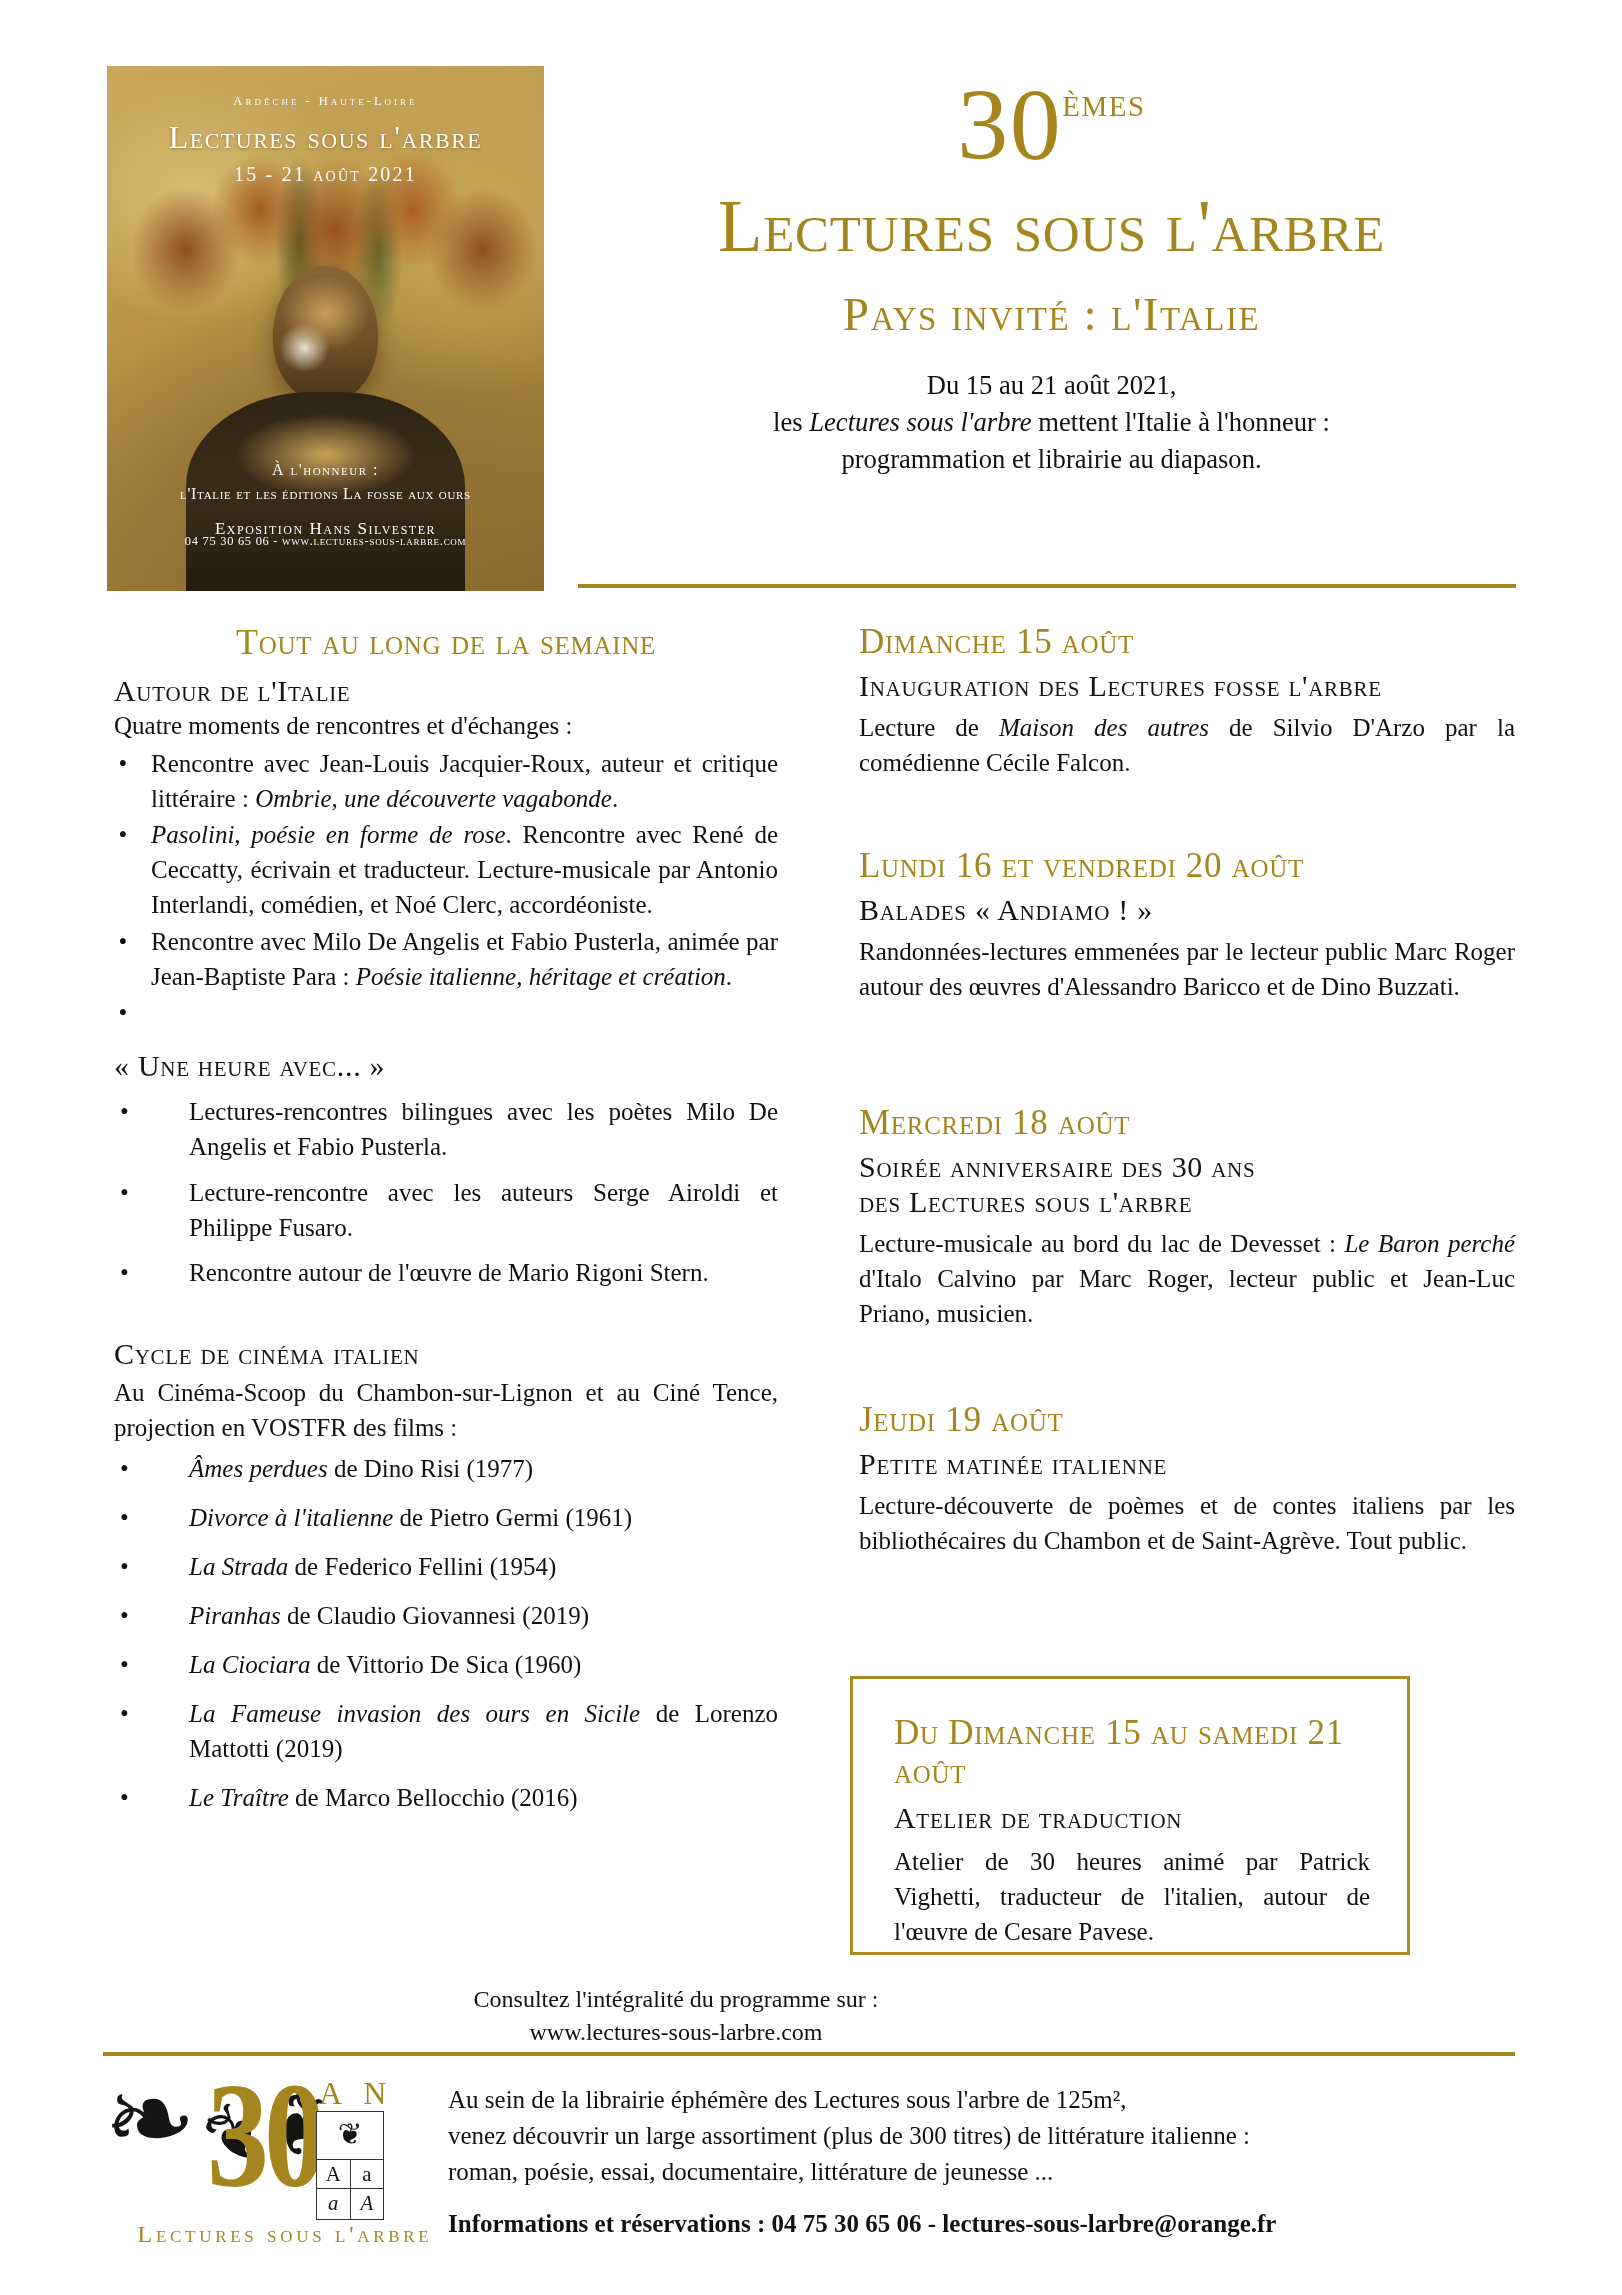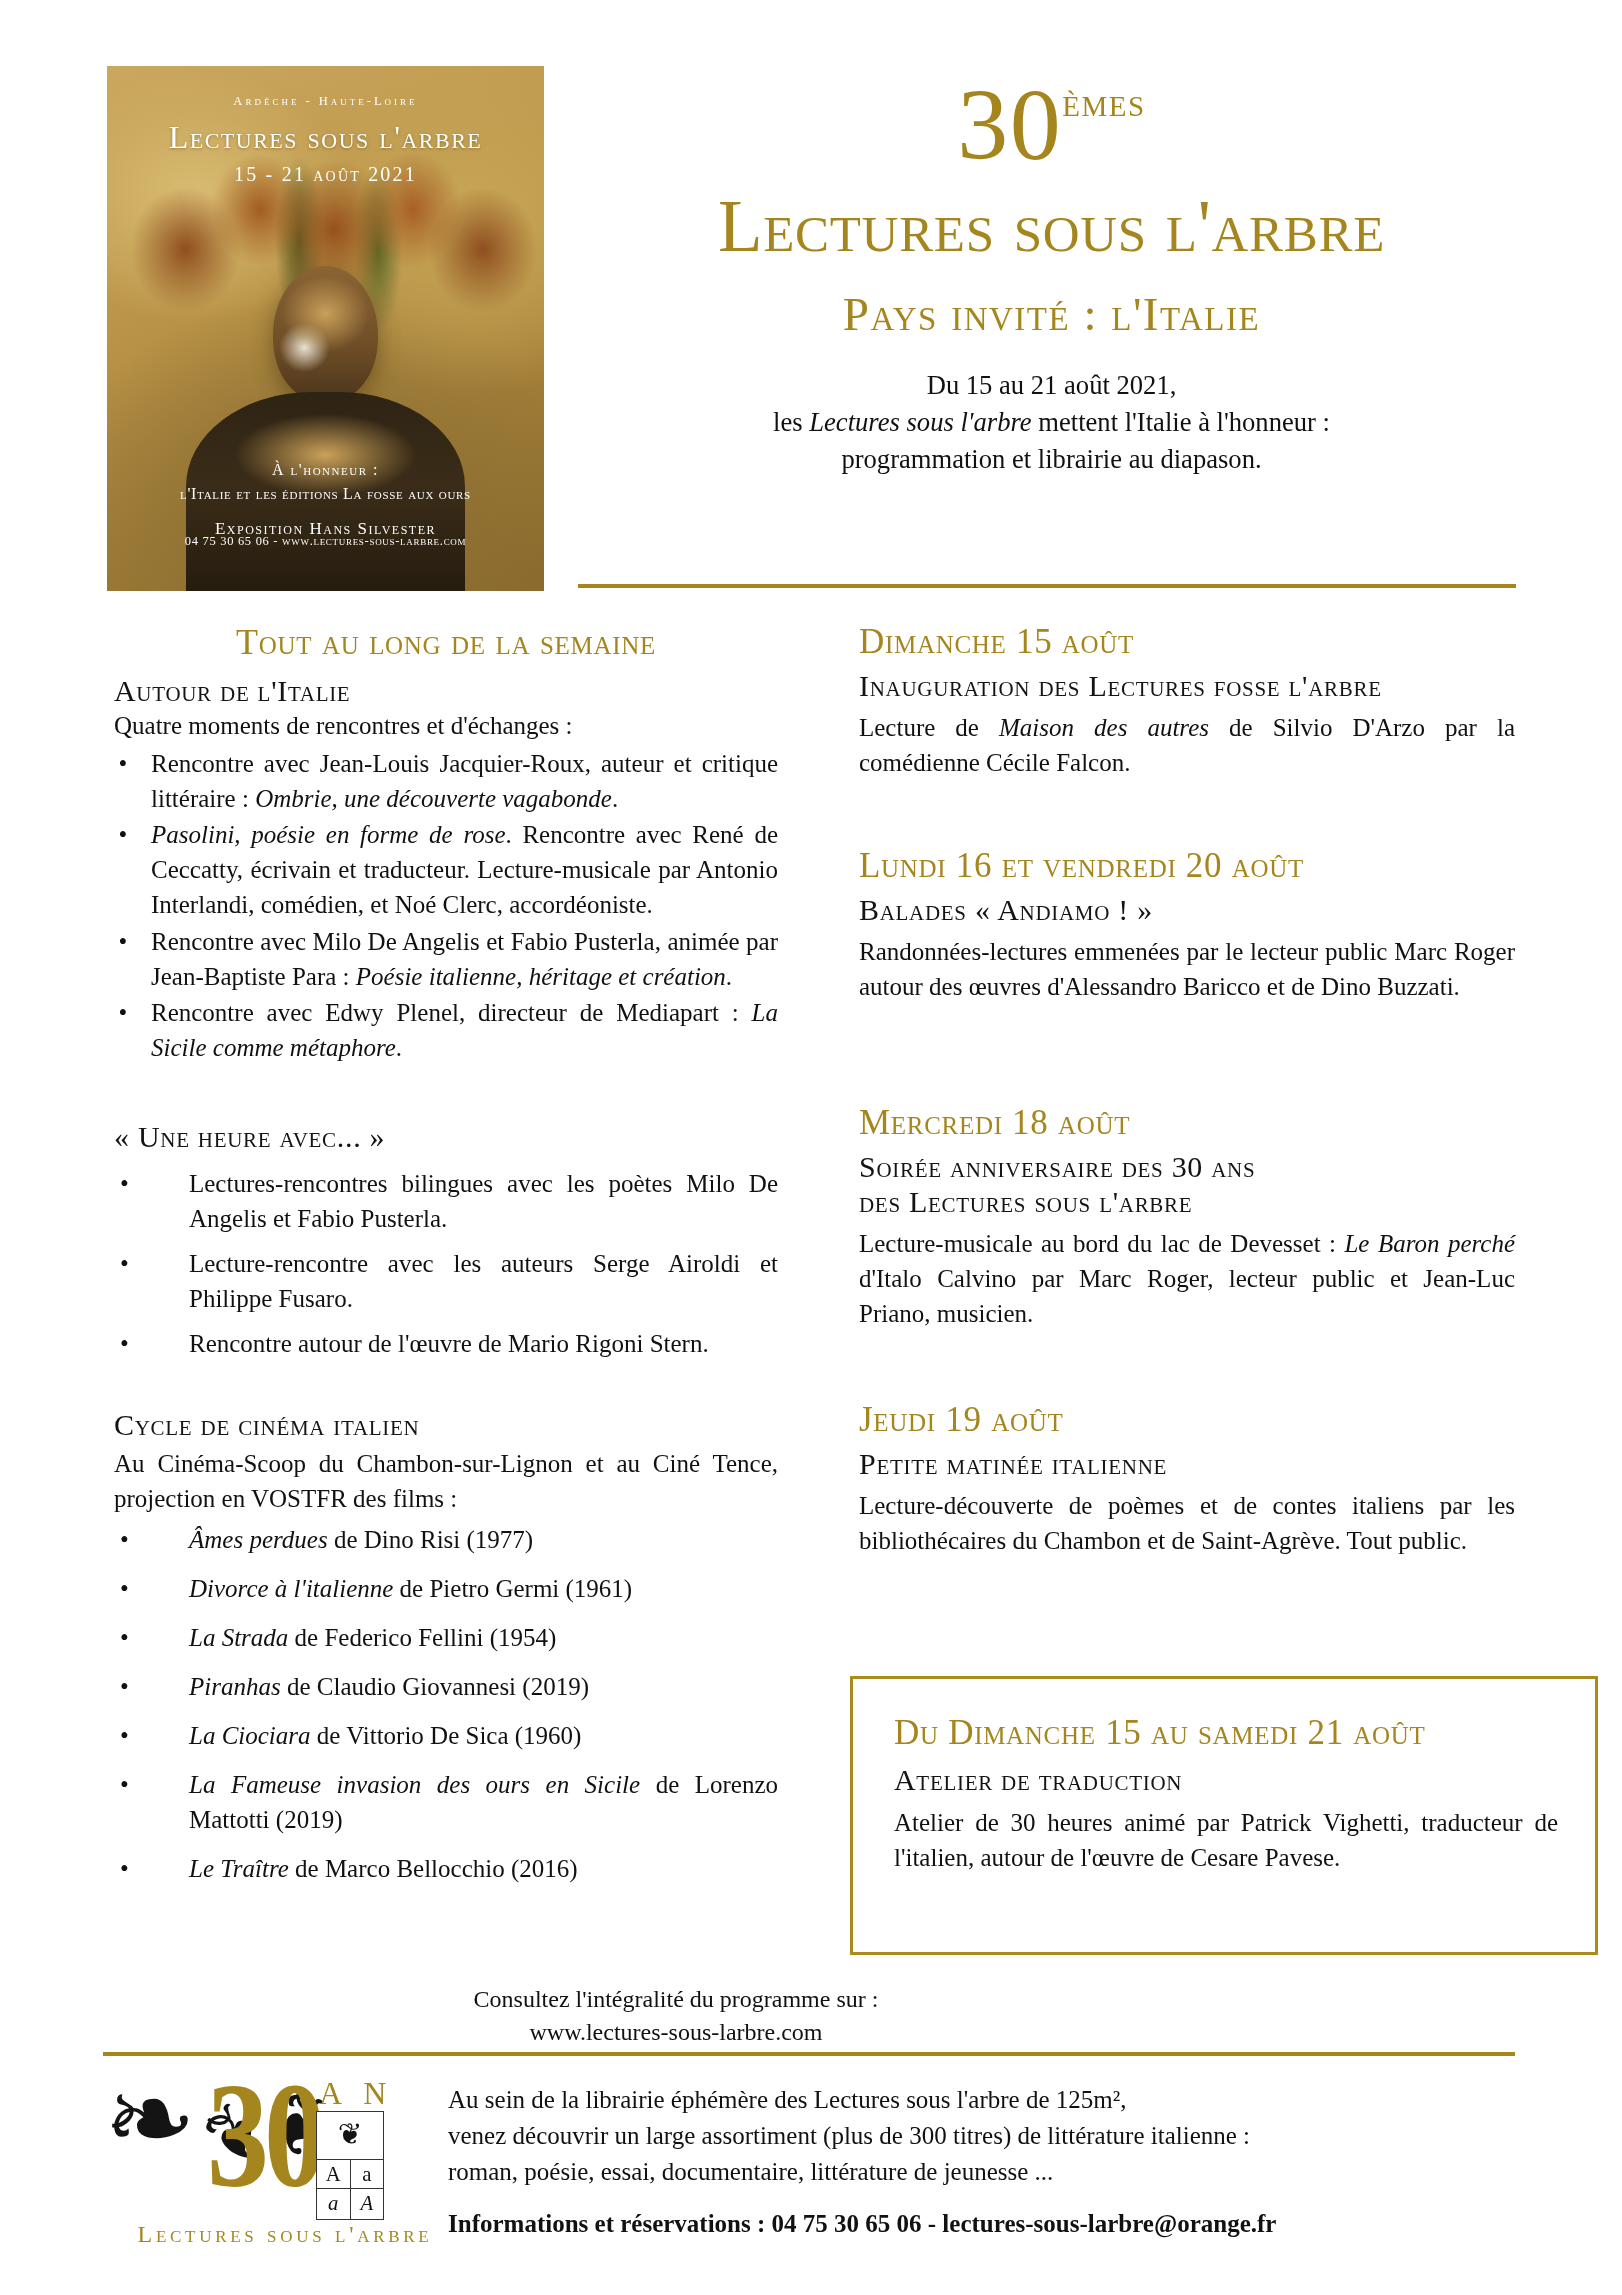--- a/index.html
+++ b/index.html
@@ -92,21 +92,21 @@
   .rsec{position:absolute;left:0;width:100%;}
   .rsec-0{top:0;}
   .rsec-1{top:224px;}
   .rsec-2{top:481px;}
   .rsec-3{top:778px;}
   .day-head{font-size:35px;color:#a5861e;letter-spacing:0.7px;line-height:1.1;margin-bottom:7.4px;}
   .rsec .sub-head{margin-bottom:7.4px;}
 
   
   .atelier-box{
-    position:absolute;left:850px;top:1676px;width:748px;height:279px;box-sizing:border-box;
+    position:absolute;left:850px;top:1676px;width:560px;height:279px;box-sizing:border-box;
     border:3.7px solid #ab8a20;padding:35px 37px 3px 41px;background:#fff;
   }
   .atelier-box .day-head{margin-bottom:10.3px;}
   .atelier-box .sub-head{margin-bottom:8.9px;}
 
   
   .note{position:absolute;left:0;top:1983px;width:1352px;text-align:center;font-size:24px;line-height:33px;}
 
   
   .footer-logo{position:absolute;left:111px;top:2076px;width:317px;height:203px;}
@@ -156,21 +156,21 @@
 
 <div class="leftcol">
   <div class="week-heading sc">Tout au long de la semaine</div>
 
   <div class="leftgap1">
     <div class="sub-head sc">Autour de l'Italie</div>
     <div class="lead autour-lead">Quatre moments de rencontres et d'échanges :</div>
     <div class="bullet b-narrow"><span class="dot">•</span><span><span>Rencontre avec Jean-Louis Jacquier-Roux, auteur et critique littéraire : </span><span class="seg-i">Ombrie, une découverte vagabonde</span><span>.</span></span></div>
     <div class="bullet b-narrow"><span class="dot">•</span><span><span class="seg-i">Pasolini, poésie en forme de rose</span><span>. Rencontre avec René de Ceccatty, écrivain et traducteur. Lecture-musicale par Antonio Interlandi, comédien, et Noé Clerc, accordéoniste.</span></span></div>
     <div class="bullet b-narrow"><span class="dot">•</span><span><span>Rencontre avec Milo De Angelis et Fabio Pusterla, animée par Jean-Baptiste Para : </span><span class="seg-i">Poésie italienne, héritage et création</span><span>.</span></span></div>
-    <div class="bullet b-narrow"><span class="dot">•</span><span><span>Rencontre avec Edwy Plenel, directeur de Mediapart : </span><span class="seg-i">La Sicile comme métaphore</span><span>.</span></span></div>
+    <div class="bullet b-narrow"><span class="dot">•</span></div>
   </div>
 
   <div class="heure-block">
     <div class="sub-head sc">« Une heure avec... »</div>
     <div class="bullet b-wide"><span class="dot">•</span><span><span>Lectures-rencontres bilingues avec les poètes Milo De Angelis et Fabio Pusterla.</span></span></div>
     <div class="bullet b-wide"><span class="dot">•</span><span><span>Lecture-rencontre avec les auteurs Serge Airoldi et Philippe Fusaro.</span></span></div>
     <div class="bullet b-wide"><span class="dot">•</span><span><span>Rencontre autour de l'œuvre de Mario Rigoni Stern.</span></span></div>
   </div>
 
   <div class="cinema-block">

